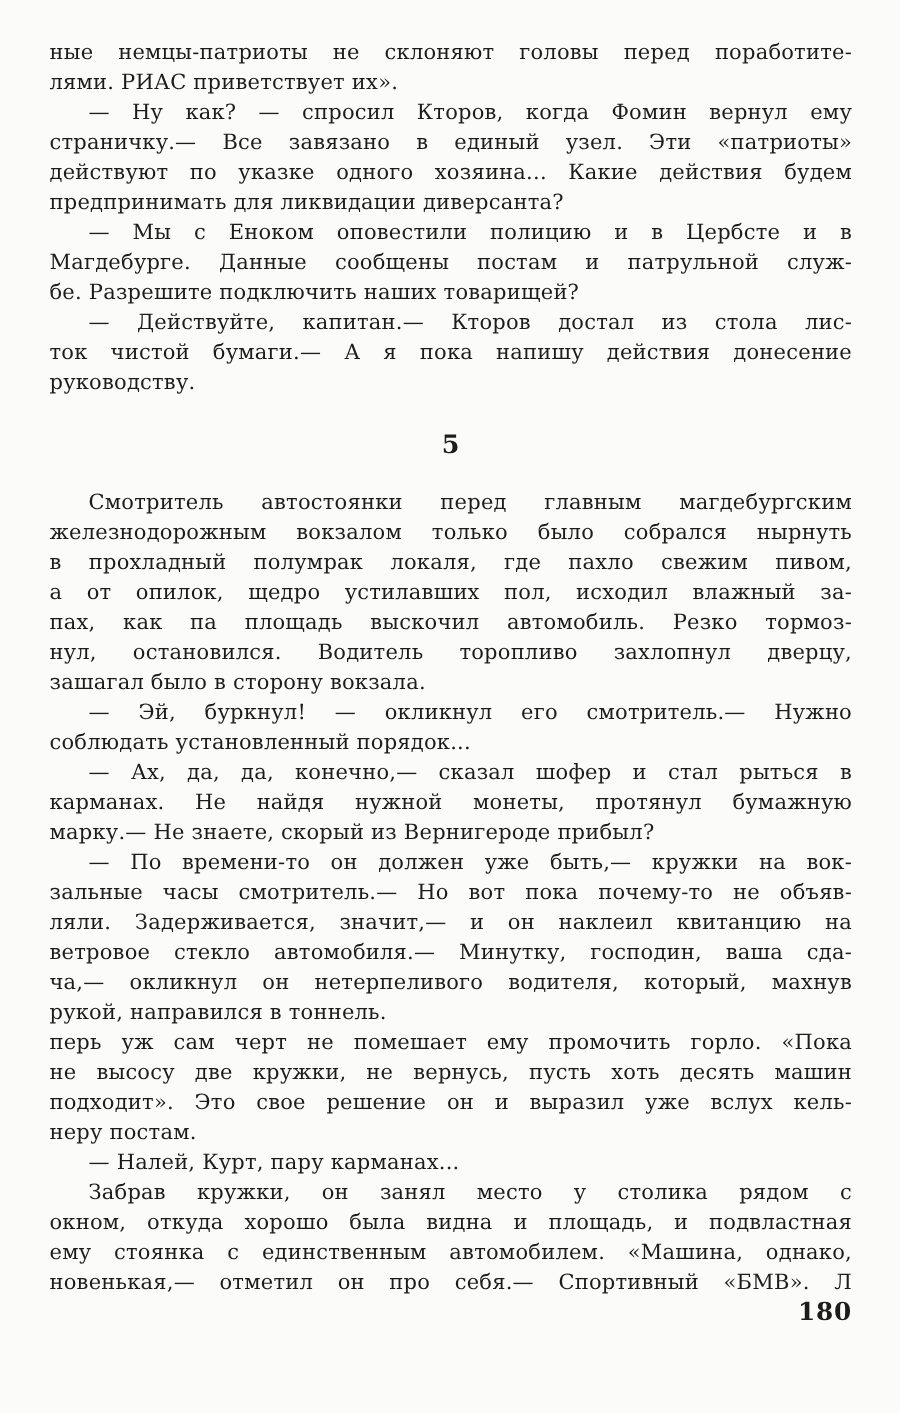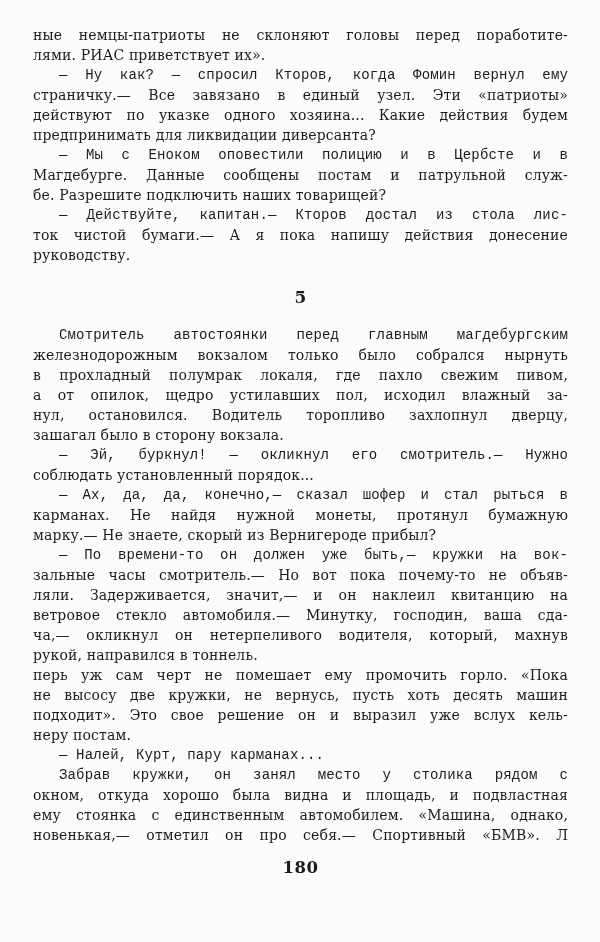--- a/index.html
+++ b/index.html
@@ -33,43 +33,42 @@
     text-align: justify;
     text-align-last: justify;
     -moz-text-align-last: justify;
     text-justify: inter-word;
     white-space: normal;
     overflow: hidden;
     height: 20px;
   }
   .line.indent {
     text-indent: 26px;
-    font-family: Liberation Mono, monospace;
   }
   .line.last {
     text-align: right;
     text-align-last: left;
     -moz-text-align-last: left;
   }
   .section-heading {
     height: 20px;
     line-height: 20px;
     margin-top: 22px;
     margin-bottom: 18px;
     text-align: center;
     font-size: 17px;
     font-weight: bold;
   }
   .page-number {
-    margin-top: 13px;
+    margin-top: 0;
     font-size: 16.5px;
     line-height: 20px;
     font-weight: bold;
     letter-spacing: 0.5px;
-    text-align: center;
+    text-align: right;
   }
 </style>
 </head>
 <body>
 
 <div class="scan-page">
   <div class="text-block">
 
     <div class="line">ные немцы-патриоты не склоняют головы перед поработите-</div>
       <div class="line last">лями. РИАС приветствует их».</div>
@@ -81,20 +80,21 @@
       <div class="line">Магдебурге. Данные сообщены постам и патрульной служ-</div>
       <div class="line last">бе. Разрешите подключить наших товарищей?</div>
       <div class="line indent">— Действуйте, капитан.— Кторов достал из стола лис-</div>
       <div class="line">ток чистой бумаги.— А я пока напишу действия донесение</div>
       <div class="line last">руководству.</div>
       <div class="section-heading">5</div>
       <div class="line indent">Смотритель автостоянки перед главным магдебургским</div>
       <div class="line">железнодорожным вокзалом только было собрался нырнуть</div>
       <div class="line">в прохладный полумрак локаля, где пахло свежим пивом,</div>
       <div class="line">а от опилок, щедро устилавших пол, исходил влажный за-</div>
+      <div class="line">пах, как па площадь выскочил автомобиль. Резко тормоз-</div>
       <div class="line">нул, остановился. Водитель торопливо захлопнул дверцу,</div>
       <div class="line last">зашагал было в сторону вокзала.</div>
       <div class="line indent">— Эй, буркнул! — окликнул его смотритель.— Нужно</div>
       <div class="line last">соблюдать установленный порядок...</div>
       <div class="line indent">— Ах, да, да, конечно,— сказал шофер и стал рыться в</div>
       <div class="line">карманах. Не найдя нужной монеты, протянул бумажную</div>
       <div class="line last">марку.— Не знаете, скорый из Вернигероде прибыл?</div>
       <div class="line indent">— По времени-то он должен уже быть,— кружки на вок-</div>
       <div class="line">зальные часы смотритель.— Но вот пока почему-то не объяв-</div>
       <div class="line">ляли. Задерживается, значит,— и он наклеил квитанцию на</div>

